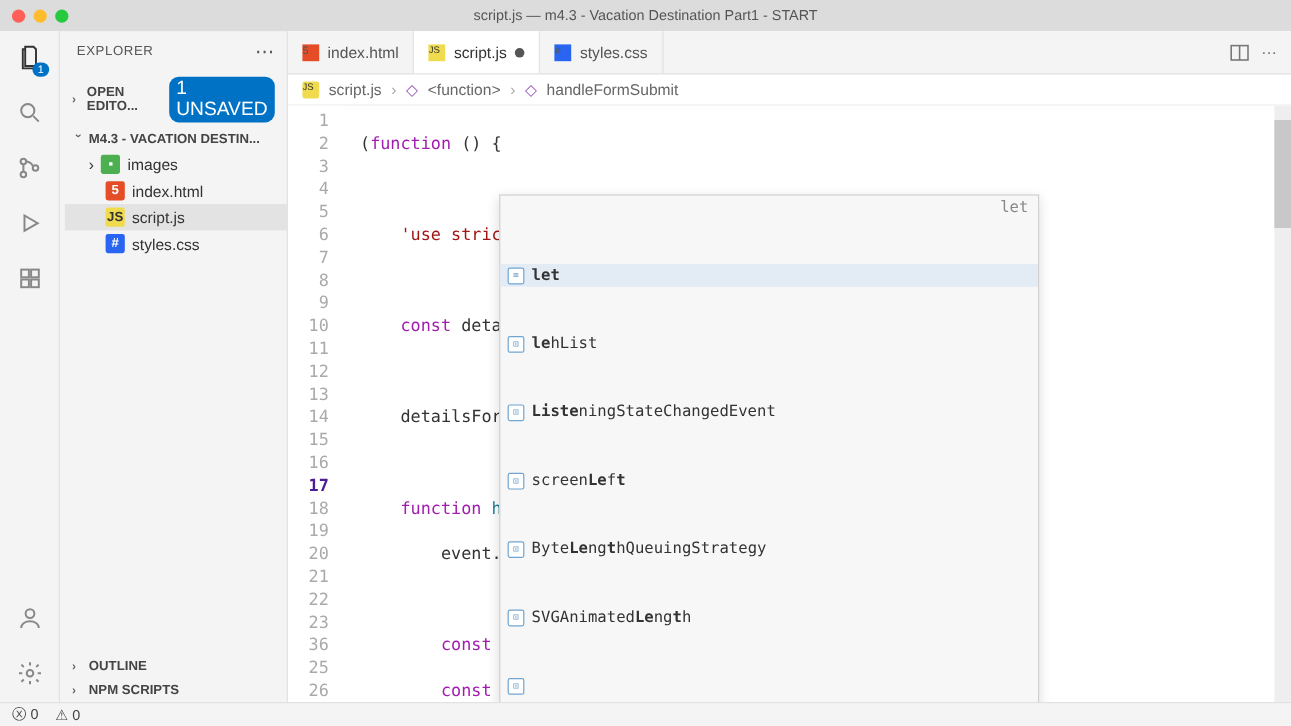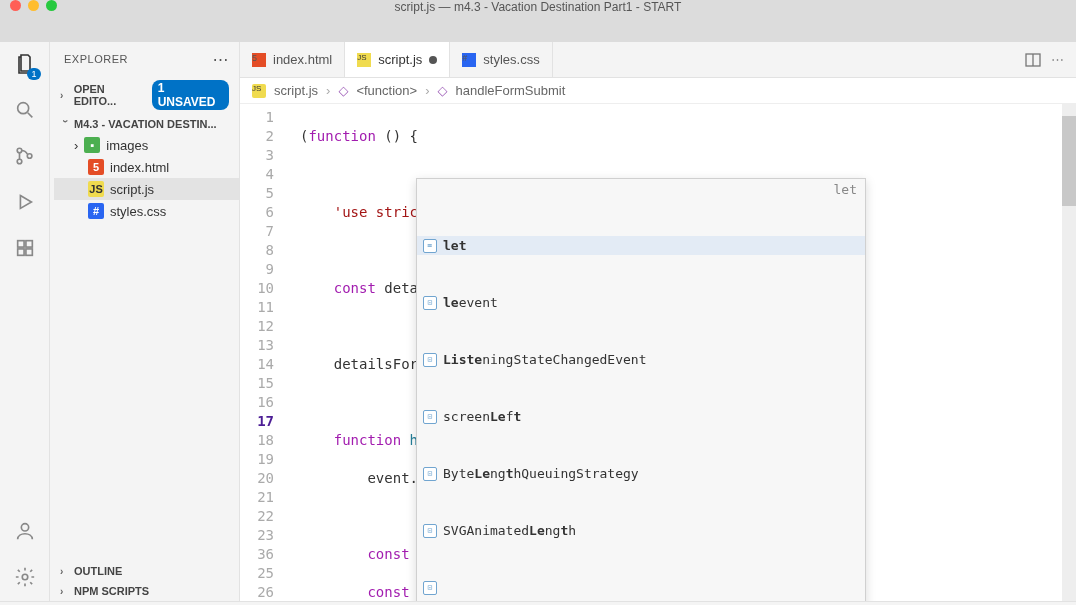--- a/index.html
+++ b/index.html
@@ -1,37 +1,37 @@
 <!DOCTYPE html>
 <html><head>
 <meta charset="utf-8">
 <style>
   * { box-sizing: border-box; margin: 0; padding: 0; }
   body { font-family: -apple-system, "Segoe UI", sans-serif; font-size: 13px; color: #333; background: #fff; width: 1076px; height: 605px; overflow: hidden; position: relative; }
   
-  .titlebar { height: 42px; background: #dcdcdc; display: flex; position: relative; }
+  .titlebar { height: 26px; background: #dcdcdc; display: flex; align-items: center; position: relative; }
   .traffic { display: flex; gap: 7px; margin-left: 10px; }
   .traffic span { width: 11px; height: 11px; border-radius: 50%; display: inline-block; }
   .t-red { background: #ff5f56; } .t-yel { background: #ffbd2e; } .t-grn { background: #27c93f; }
   .titlebar .title { position: absolute; left: 0; right: 0; text-align: center; font-size: 12px; color: #555; }
   
   .main { display: flex; height: 559px; }
   
   .activitybar { width: 50px; background: #f4f4f4; display: flex; flex-direction: column; align-items: center; padding-top: 8px; gap: 18px; border-right: 1px solid #e2e2e2; position: relative; }
   .activitybar .ab-icon { width: 28px; height: 28px; display: flex; align-items:center; justify-content:center; color: #888; position: relative; }
   .activitybar .ab-icon.active { color: #333; }
   .ab-badge { position: absolute; bottom: -2px; right: -2px; background: #0072c6; color:#fff; font-size:9px; border-radius:8px; padding:0 4px; line-height:12px; }
   .activitybar .bottom { margin-top: auto; margin-bottom: 10px; display:flex; flex-direction:column; gap:18px; align-items:center;}
   
   .sidebar { width: 190px; background: #f4f4f4; border-right: 1px solid #e2e2e2; display:flex; flex-direction:column; }
   .sb-header { height: 34px; display:flex; align-items:center; justify-content:space-between; padding: 0 10px 0 14px; color:#555; font-size:11px; letter-spacing:0.5px; }
   .sb-more { color:#555; font-size:16px; }
   .sb-section { font-size:11px; font-weight:700; color:#444; padding: 4px 10px; display:flex; align-items:center; gap:4px; text-transform:uppercase; }
   .sb-section .chev { font-size:10px; color:#666; display:inline-block; width:10px;}
-  .sb-badge { background:#0072c6; color:#fff; font-size:12px; border-radius:8px; padding:1px 6px; margin-left:auto; font-weight:700;}
+  .sb-badge { background:#0072c6; color:#fff; font-size:16px; border-radius:8px; padding:1px 6px; margin-left:auto; font-weight:400;}
   .sb-tree { padding-left: 4px; }
   .sb-item { display:flex; align-items:center; gap:6px; height:22px; padding-left: 20px; font-size:13px; color:#333; }
   .sb-item.nested { padding-left: 34px; }
   .sb-item.sel { background:#e3e3e3; }
   .sb-item .fi { width:16px; height:16px; display:flex; align-items:center; justify-content:center; font-size:11px; color:#fff; border-radius:2px; font-weight:700;}
   .fi.html { background:#e44d26; } .fi.js { background:#f0db4f; color:#333;} .fi.css { background:#2965f1; } .fi.folder { background:#4caf50; color:#fff; }
   .sb-bottom { margin-top:auto; }
   
   .editor { flex:1; display:flex; flex-direction:column; background:#fff; position:relative; }
   .tabs { height: 36px; display:flex; align-items:stretch; background:#f4f4f4; border-bottom:1px solid #e2e2e2; }
@@ -264,21 +264,21 @@
 
 
 
 
 
 
 
         <div class="suggest">
           <div class="hint">let</div>
           <div class="row sel"><span class="ico">≡</span><span><b>let</b></span></div>
-          <div class="row"><span class="ico">⊡</span><span><b>l</b><b>e</b><span>event</span></span></div>
+          <div class="row"><span class="ico">⊡</span><span><b>l</b><b>e</b><span>hList</span></span></div>
           <div class="row"><span class="ico">⊡</span><span><b>Lis</b><b>t</b><b>e</b><span>ningStateChangedEvent</span></span></div>
           <div class="row"><span class="ico">⊡</span><span><span>screen</span><b>L</b><b>e</b><span>f</span><b>t</b></span></div>
           <div class="row"><span class="ico">⊡</span><span><span>Byte</span><b>L</b><b>e</b><span>ng</span><b>t</b><span>hQueuingStrategy</span></span></div>
           <div class="row"><span class="ico">⊡</span><span><span>SVGAnimated</span><b>L</b><b>e</b><span>ng</span><b>t</b><span>h</span></span></div>
           <div class="row"><span class="ico">⊡</span></div>
           
           
           
           
           

